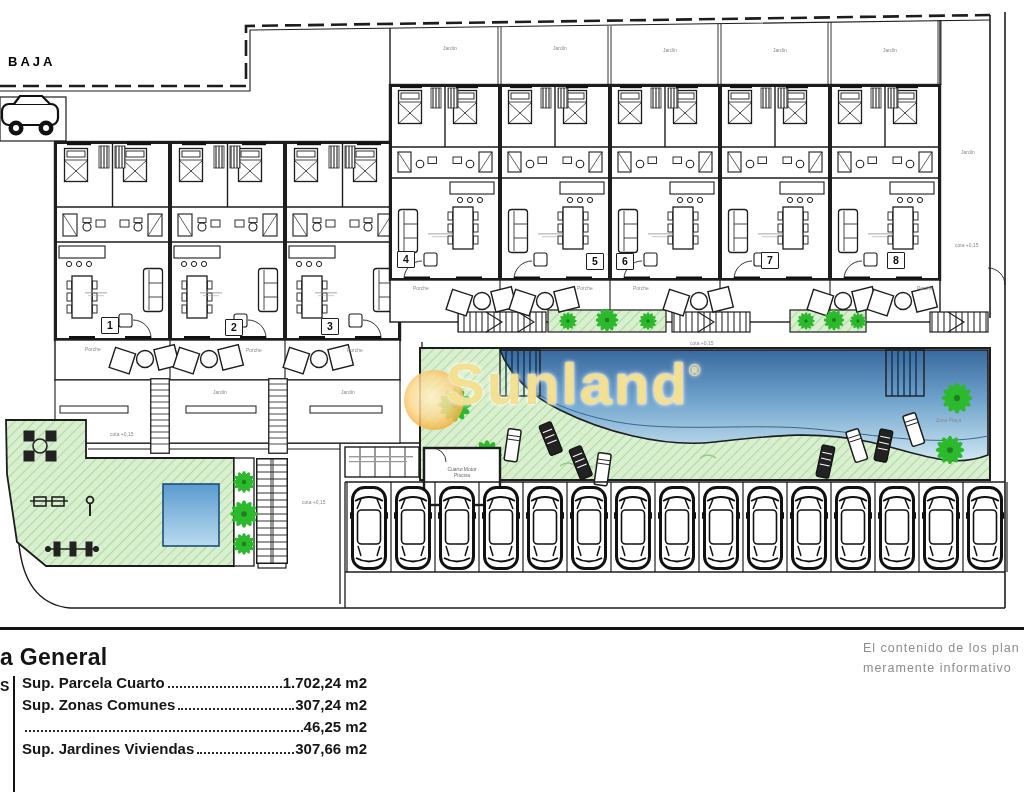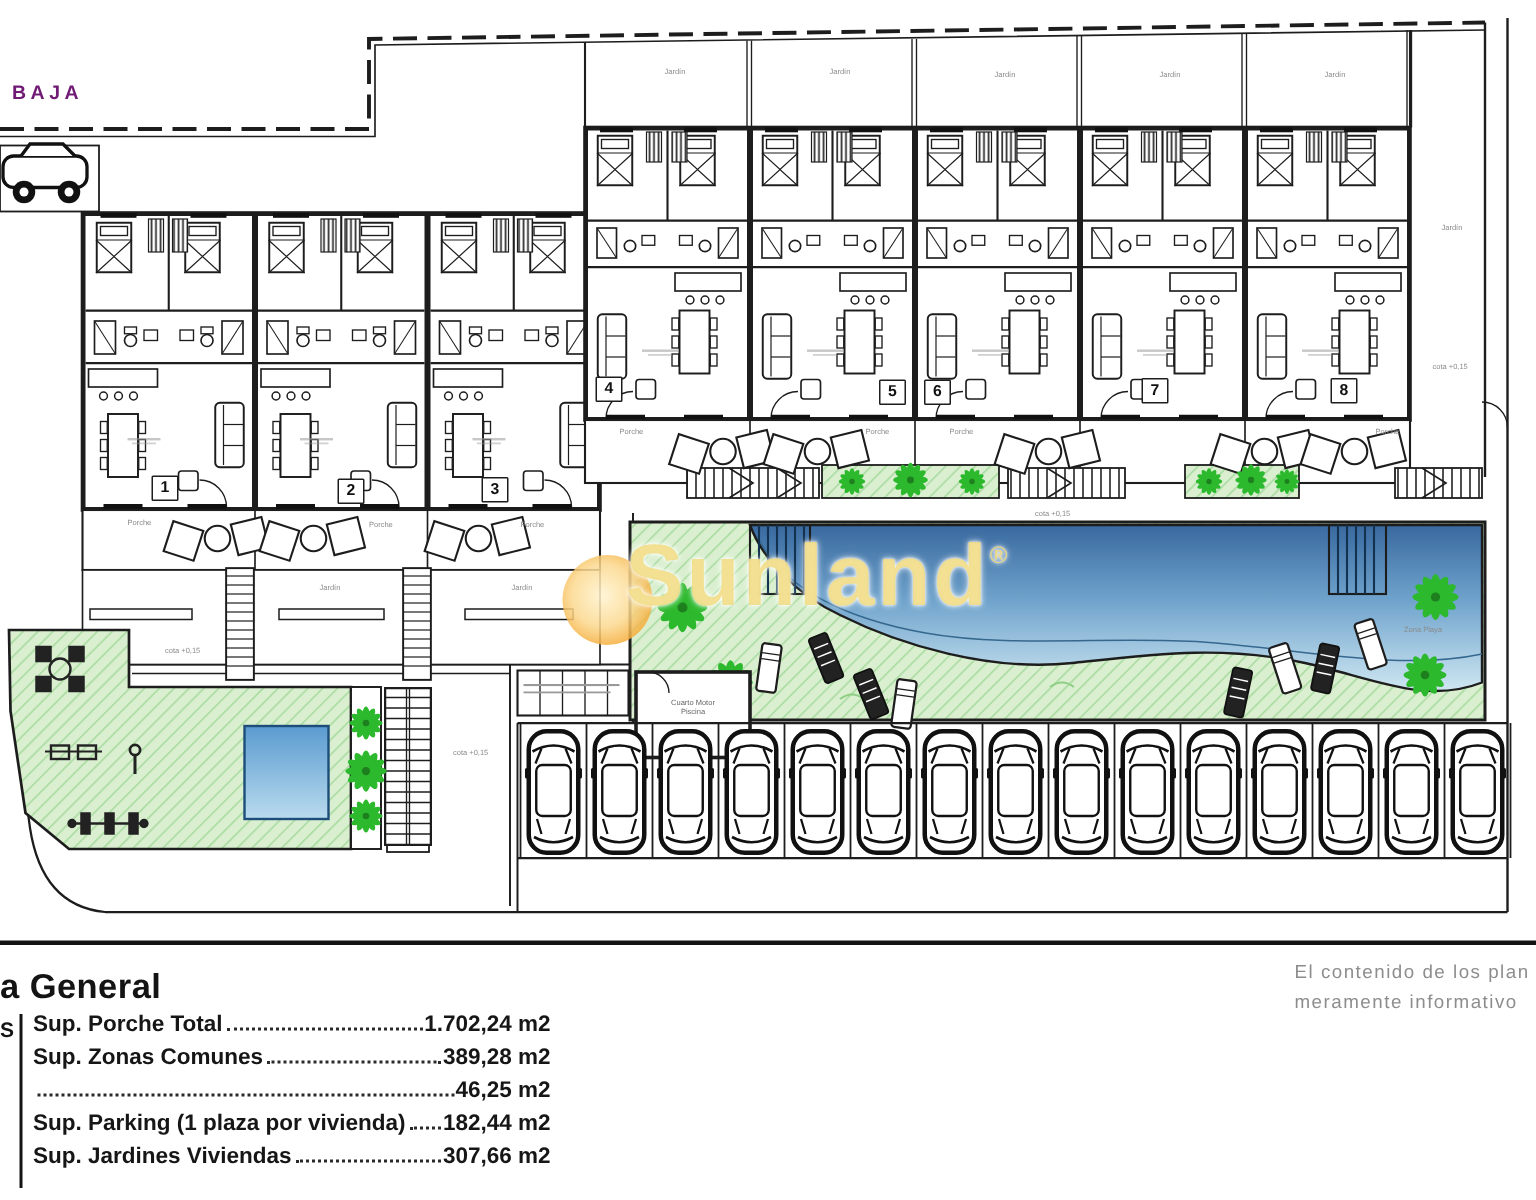--- a/index.html
+++ b/index.html
@@ -1,27 +1,27 @@
 <!DOCTYPE html>
 <html><head>
 <meta charset="utf-8">
 <style>
   html,body{margin:0;padding:0;background:#ffffff;overflow:hidden;}
   body{width:1024px;height:800px;font-family:"Liberation Sans",sans-serif;}
   .canvas{position:relative;width:1024px;height:800px;background:#fff;}
   svg{position:absolute;left:0;top:0;}
   .ov{position:absolute;left:0;top:0;width:1024px;height:627px;pointer-events:none;}
   .abs{position:absolute;}
-  .baja{font-size:13px;letter-spacing:3px;color:#701a75;font-weight:600;}
+  .baja{font-size:13px;letter-spacing:3px;color:#000000;font-weight:600;}
   .unum{width:16px;height:15px;background:#fff;border:1px solid #1d1d1d;border-radius:1px;
         font-size:10.5px;font-weight:700;color:#111;text-align:center;line-height:15px;}
   .tiny{font-size:5px;color:#8a8a8a;line-height:1.1;white-space:nowrap;transform-origin:0 0;}
   .room-label{font-size:5px;color:#666;text-align:center;line-height:1.25;}
   
-  .wm{left:373px;top:356px;width:330px;height:86px;}
+  .wm{left:402px;top:356px;width:330px;height:86px;}
   .wm-circle{position:absolute;left:2px;top:14px;width:60px;height:60px;border-radius:50%;
      background:radial-gradient(circle at 45% 45%, #fff3cf 0%, #fbd88e 45%, #f5a933 75%, rgba(245,169,51,.12) 100%);
      opacity:.85;}
   .wm-text{position:absolute;left:44px;top:-6px;font-size:58px;font-weight:800;letter-spacing:2px;
      color:rgba(240,216,120,.8);text-shadow:0 0 5px rgba(255,255,255,.95),0 0 2px rgba(255,255,255,.9);}
   .wm-reg{font-size:16px;vertical-align:28px;}
   .pool-room-label{left:426px;top:466px;width:72px;}
   
   .legend{position:absolute;left:0;top:627px;width:1024px;height:173px;background:#fff;border-top:3px solid #141414;}
   .lg-title{position:absolute;left:0px;top:14px;font-size:23px;font-weight:800;color:#141414;letter-spacing:.3px;}
@@ -485,37 +485,32 @@
         <div class="abs tiny" style="left: 936px; top: 418px;">Zona Playa</div>
       </div>
 </div>
 
 <div class="legend">
   <div class="lg-title">a General</div>
   <div class="lg-frag">S</div>
   <div class="lg-vr"></div>
   <div class="lg-rows">
     <div class="lg-row">
-          <span>Sup. Porche Total</span>
+          <span>Sup. Parcela Cuarto</span>
           <span class="lg-leader"></span>
           <span class="lg-val">1.702,24 m2</span>
         </div>
     <div class="lg-row">
           <span>Sup. Zonas Comunes</span>
           <span class="lg-leader"></span>
-          <span class="lg-val">389,28 m2</span>
+          <span class="lg-val">307,24 m2</span>
         </div>
     <div class="lg-row">
           <span class="lg-leader"></span>
           <span class="lg-val">46,25 m2</span>
-        </div>
-    <div class="lg-row">
-          <span>Sup. Parking (1 plaza por vivienda)</span>
-          <span class="lg-leader"></span>
-          <span class="lg-val">182,44 m2</span>
         </div>
     <div class="lg-row">
           <span>Sup. Jardines Viviendas</span>
           <span class="lg-leader"></span>
           <span class="lg-val">307,66 m2</span>
         </div>
   </div>
   <div class="disclaimer">
     <div>El contenido de los plan</div>
     <div>meramente informativo</div>

